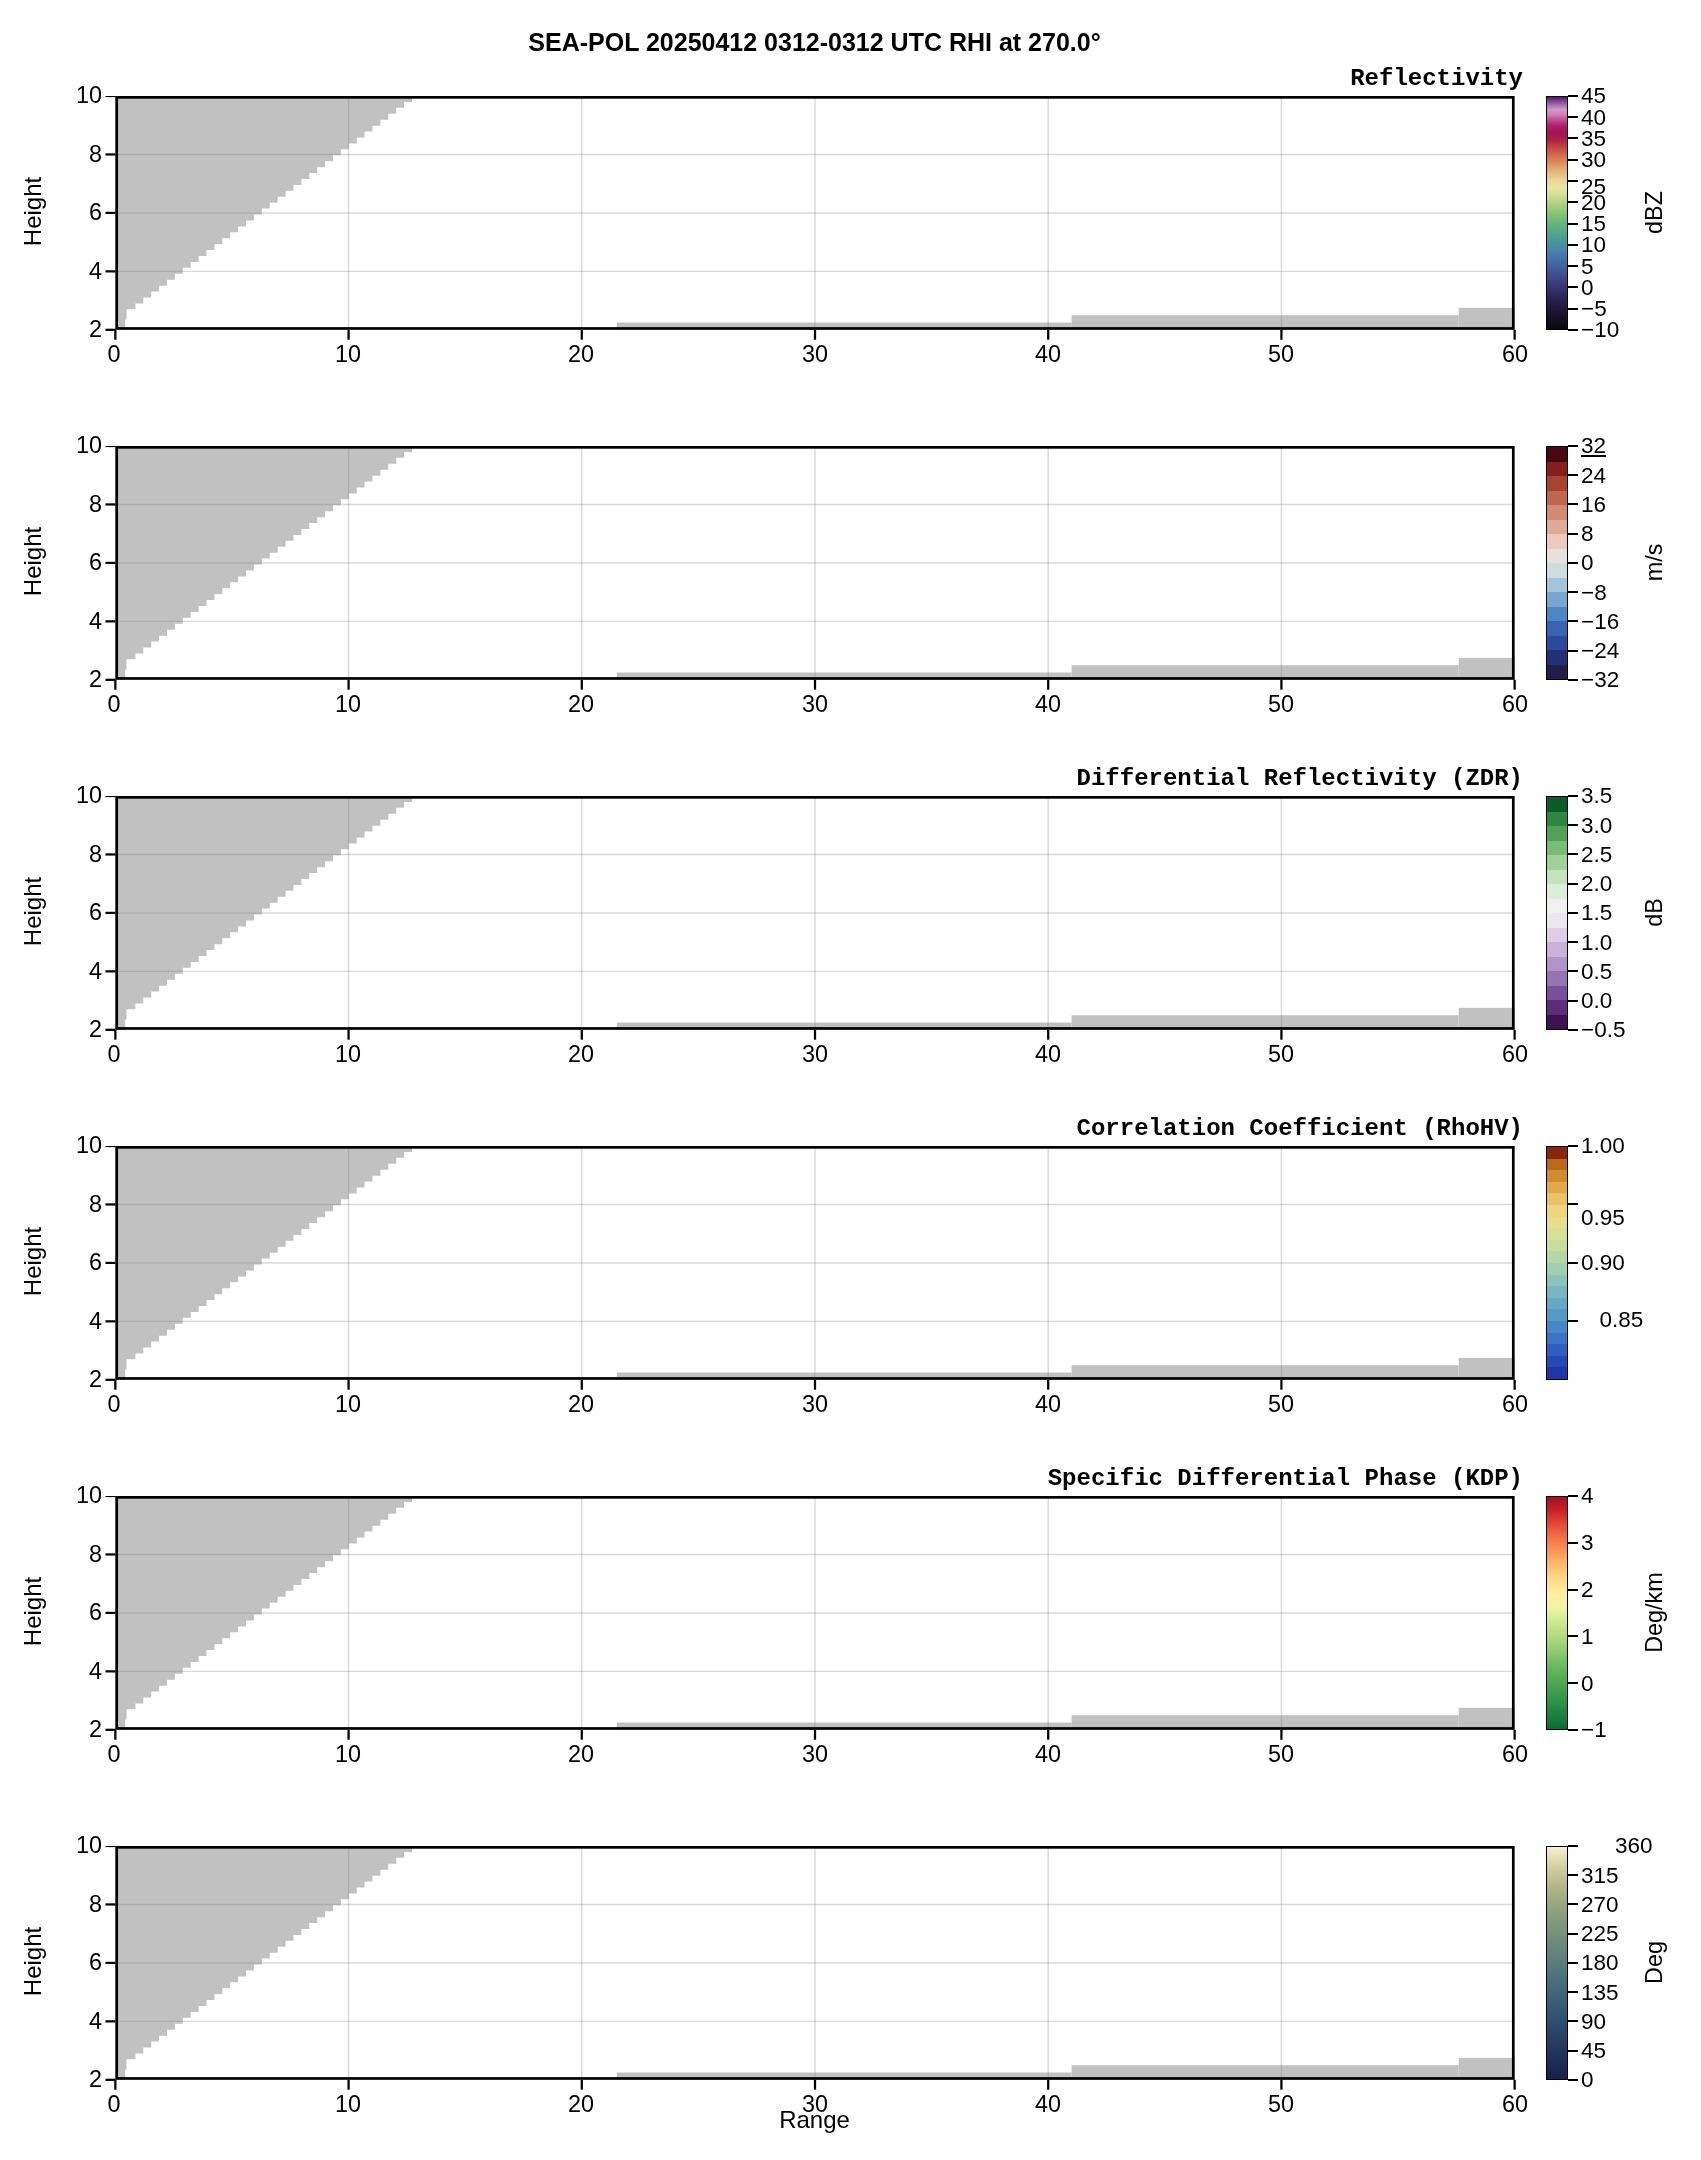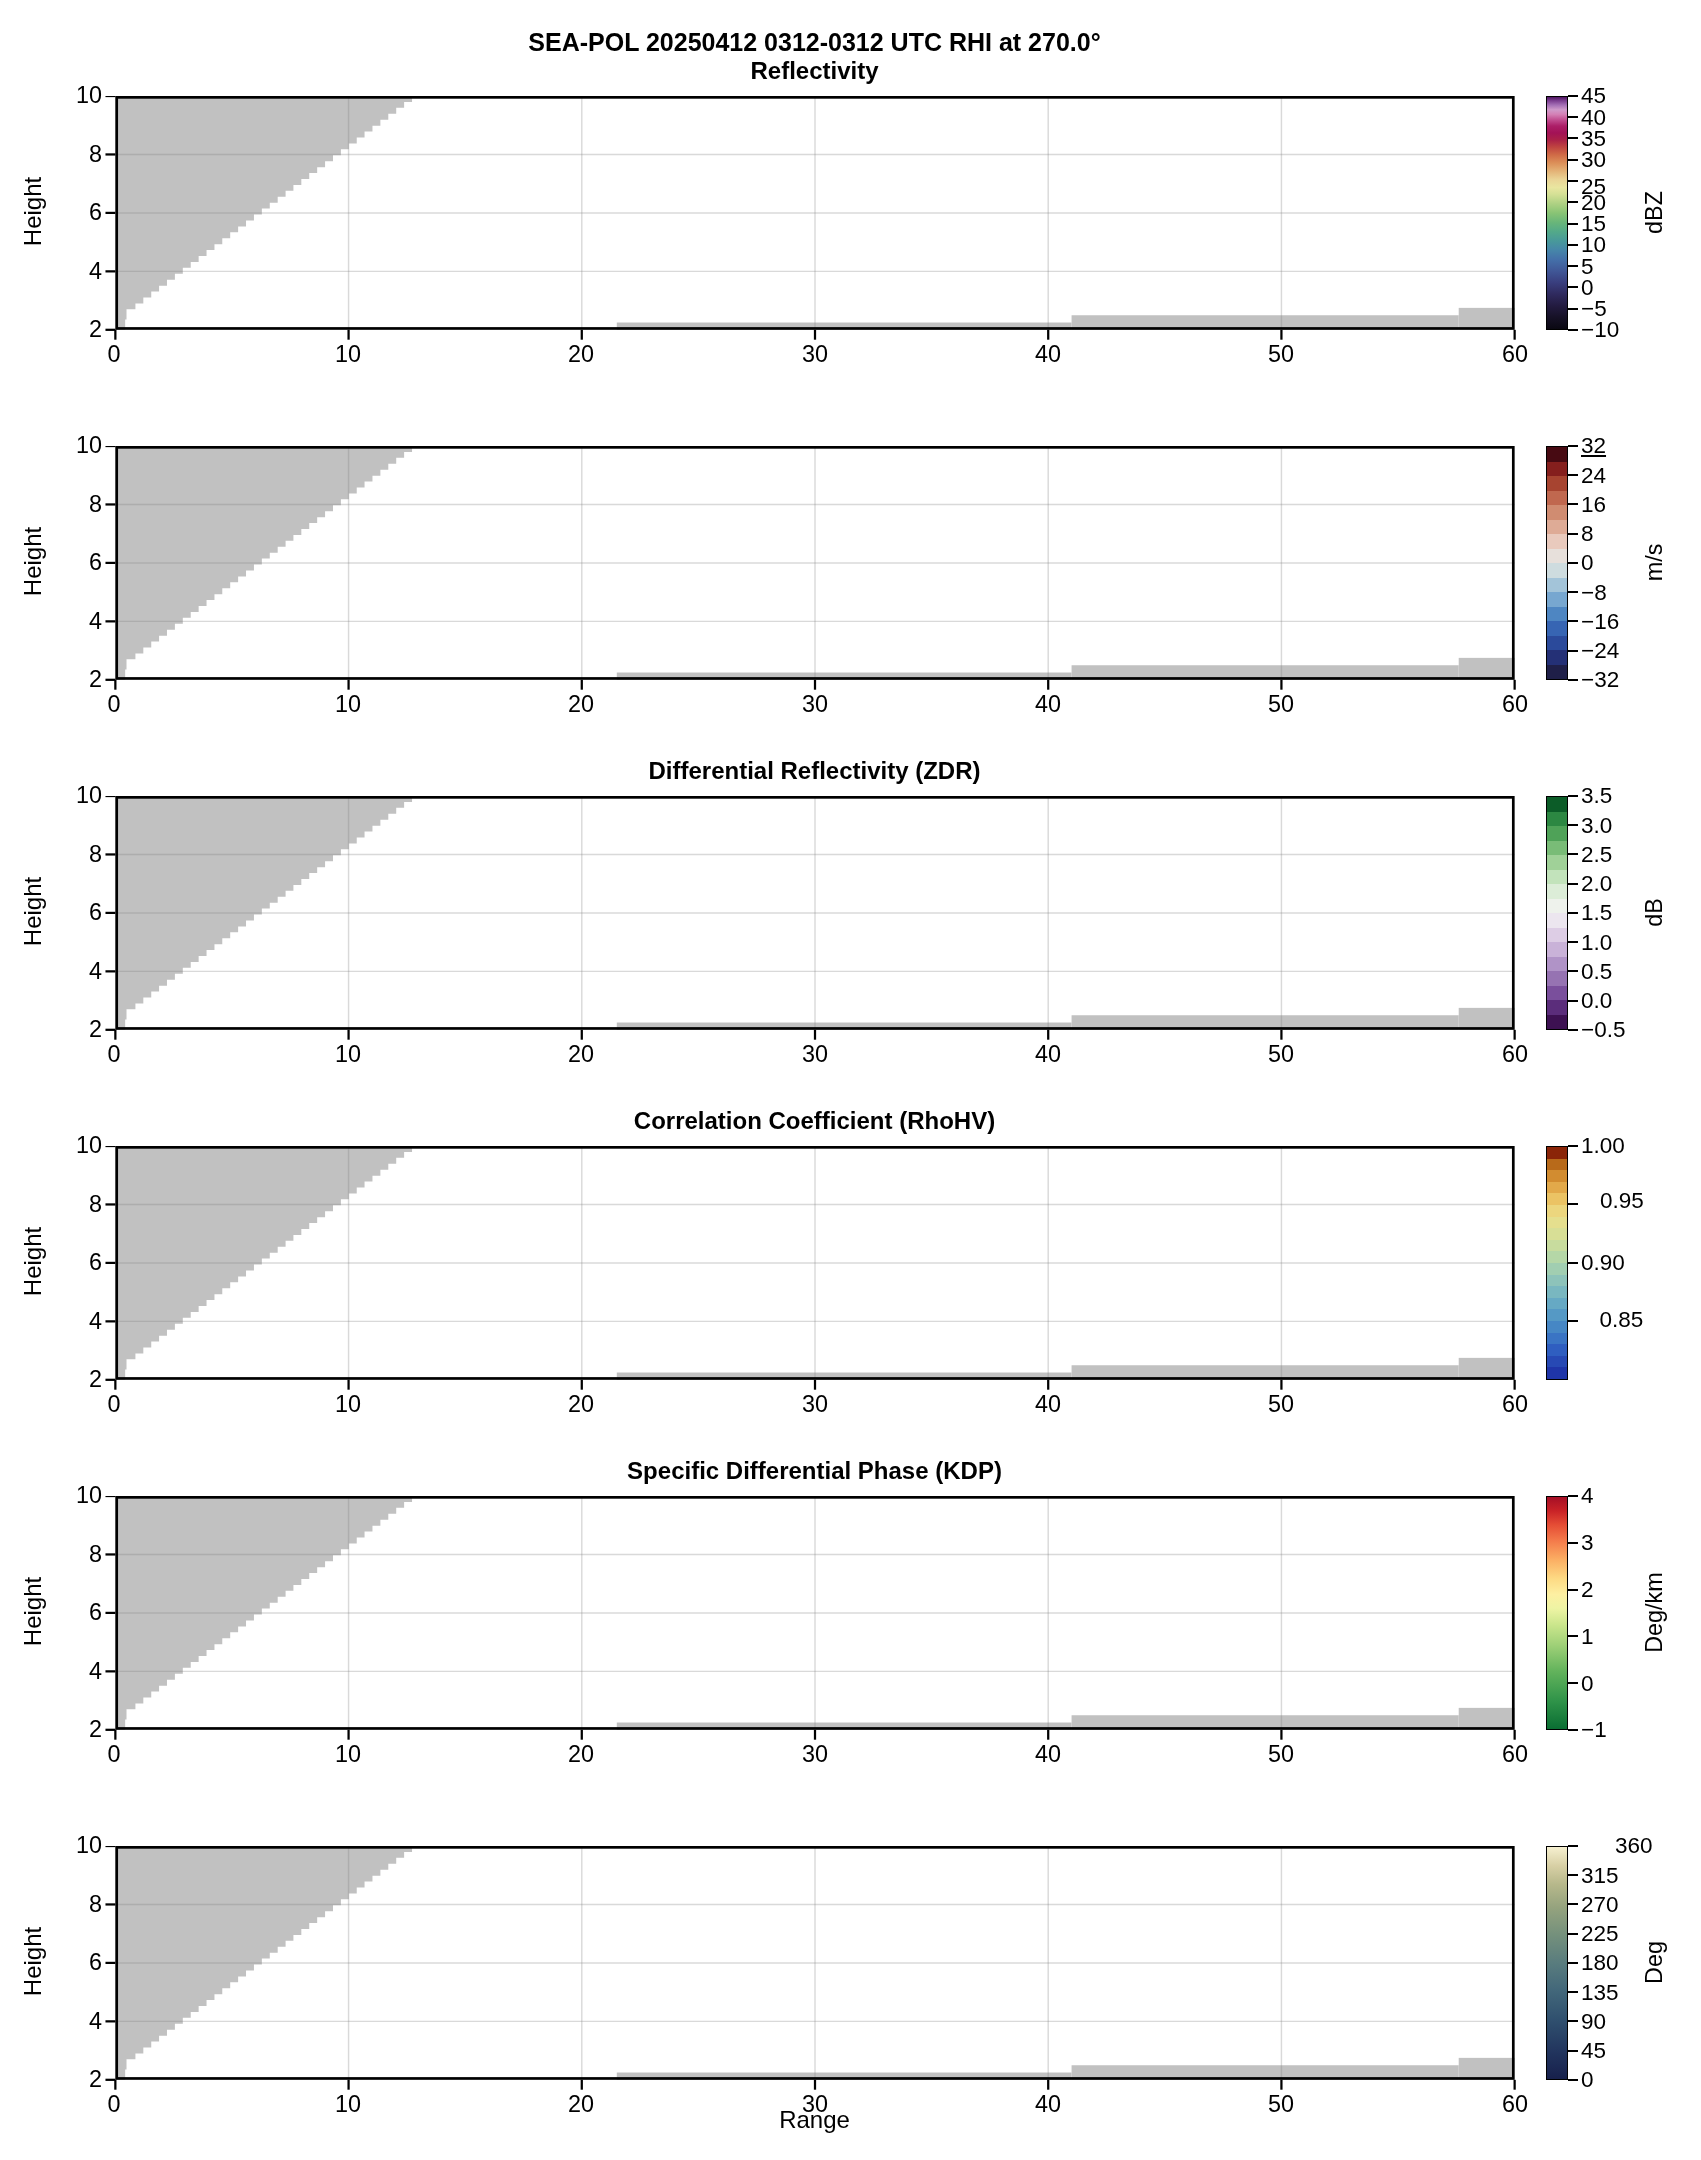--- a/index.html
+++ b/index.html
@@ -1,22 +1,22 @@
 <!DOCTYPE html>
 <html style="font-size:14.4px"><head>
 <meta charset="utf-8">
 <style>
   html,body{margin:0;padding:0;background:#fff;}
   body{font-family:"Liberation Sans","DejaVu Sans",sans-serif;color:#000;}
   .figure{position:relative;width:1701px;height:2160px;background:#fff;overflow:hidden;padding-left:26px;}
   .suptitle{position:absolute;top:29px;left:114px;width:1401px;text-align:center;
             font-size:25px;line-height:27px;font-weight:bold;}
   .panel{position:absolute;left:0;width:1701px;height:350px;}
-  .ptitle{position:absolute;margin:0;top:7.2px;left:114px;width:1401px;text-align:center;
-          font-size:24px;line-height:29px;font-weight:bold;}
+  .ptitle{position:absolute;margin:8px;top:7.2px;left:114px;width:1401px;text-align:right;
+          font-size:24px;line-height:29px;font-weight:bold;font-family:Liberation Mono, monospace;}
   .plot{position:absolute;left:95px;top:47px;width:1440px;height:250px;}
   .colorbar{position:absolute;left:1546px;top:47px;width:21.6px;height:234px;
             border:1.8px solid #000;box-sizing:border-box;}
   .cbtick{position:absolute;width:10px;height:1.8px;background:#000;}
   .cblabel{position:absolute;left:1581px;width:81px;height:27px;line-height:27px;
            font-size:22.5px;text-align:left;}
   .cbunit{position:absolute;left:1564px;top:150px;width:180px;height:27px;line-height:27px;
           font-size:23.4px;text-align:center;transform:rotate(-90deg);}
   .xticklabel{position:absolute;top:292px;width:54px;height:27px;line-height:27px;
               font-size:23.4px;text-align:center;}
@@ -274,21 +274,21 @@
       <div class="xticklabel" style="left: 1254px;">50</div>
       <div class="xticklabel" style="left: 1488px;">60</div>
       <div class="yticklabel" style="top: 32px;">10</div>
       <div class="yticklabel" style="top: 91px;">8</div>
       <div class="yticklabel" style="top: 149px;">6</div>
       <div class="yticklabel" style="top: 208px;">4</div>
       <div class="yticklabel" style="top: 266px;">2</div>
       <div class="cbtick" style="left: 1568px; top: 46px;"></div>
       <div class="cblabel" style="top: 33px;">1.00</div>
       <div class="cbtick" style="left: 1568px; top: 104px;"></div>
-      <div class="cblabel" style="top: 88px; margin-left: 19px;">0.95</div>
+      <div class="cblabel" style="top: 105px;">0.95</div>
       <div class="cbtick" style="left: 1568px; top: 163px;"></div>
       <div class="cblabel" style="top: 150px;">0.90</div>
       <div class="cbtick" style="left: 1568px; top: 221px;"></div>
       <div class="cblabel" style="top: 207px; text-align: center;">0.85</div>
     </section>
 
   <section class="panel" style="top: 1449px;">
     <h2 class="ptitle">Specific Differential Phase (KDP)</h2>
     <svg class="plot" viewBox="-22 0 1600 278">
         <rect x="0" y="0" width="1556" height="260" fill="#ffffff"></rect>

